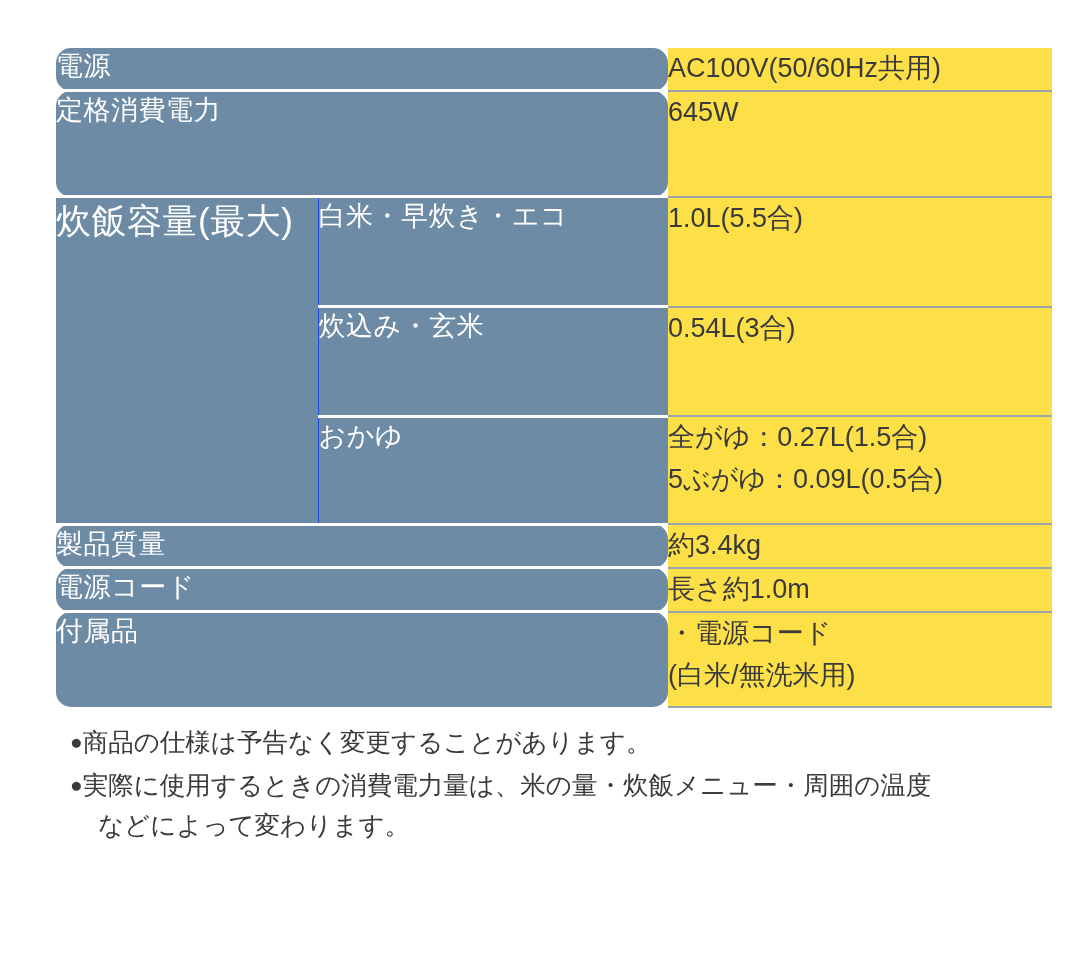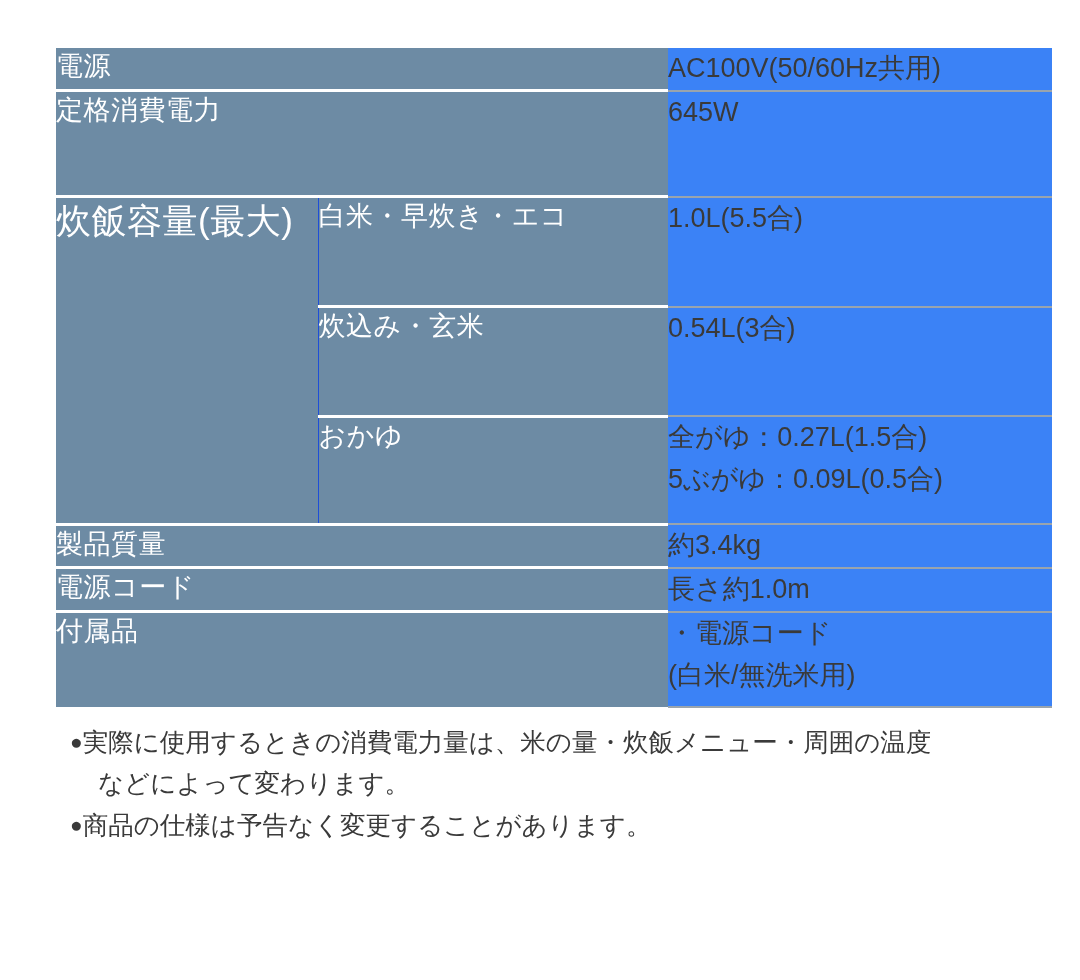--- a/index.html
+++ b/index.html
@@ -31,35 +31,36 @@
     padding: 0;
   }
   .label-cell {
     background: #6d8ba4;
     color: #ffffff;
     font-size: 27px;
     letter-spacing: 0.5px;
     padding: 20px 0 20px 18px;
     border-bottom: 3px solid #ffffff;
     border-right: 3px solid #ffffff;
+    border-radius: 15px;
   }
   .label-cell.nobr {
     border-right: none;
   }
   .sub-label-cell {
     background: #6d8ba4;
     color: #ffffff;
     font-size: 27px;
     letter-spacing: 0.5px;
     padding: 20px 0 20px 18px;
     border-bottom: 3px solid #ffffff;
     font-family: Liberation Serif, serif;
   }
   .value-cell {
-    background: #3b82f6;
+    background: #fde047;
     color: #3a3a3a;
     font-size: 27px;
     padding: 20px 8px 20px 16px;
     border-bottom: 2px solid #9aa4ad;
     line-height: 1.55;
   }
   .value-cell.last {
     border-bottom: 2px solid #9aa4ad;
   }
   .group-label {
@@ -149,21 +150,21 @@
         <td class="value-cell last" style="padding-bottom:10px;">
           <div>・電源コード</div>
           <div>(白米/無洗米用)</div>
         </td>
       </tr>
     </tbody>
   </table>
 
   <div class="notes">
     <div class="note">
+      <span class="bullet">●</span><span>商品の仕様は予告なく変更することがあります。</span>
+    </div>
+    <div class="note">
       <span class="bullet">●</span><span>実際に使用するときの消費電力量は、米の量・炊飯メニュー・周囲の温度</span>
       <span class="cont">などによって変わります。</span>
-    </div>
-    <div class="note">
-      <span class="bullet">●</span><span>商品の仕様は予告なく変更することがあります。</span>
     </div>
   </div>
 
 </div>
 
 </body></html>

